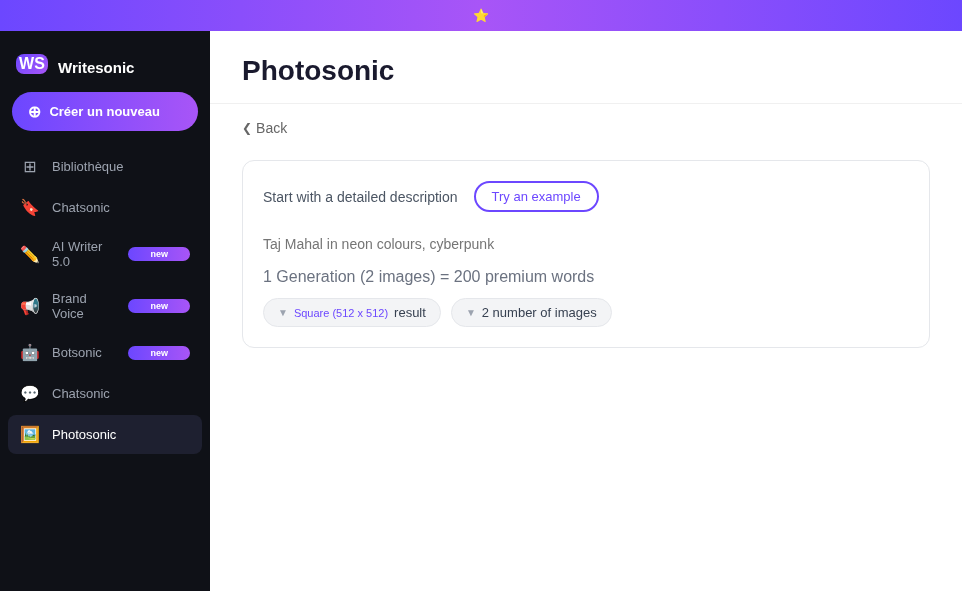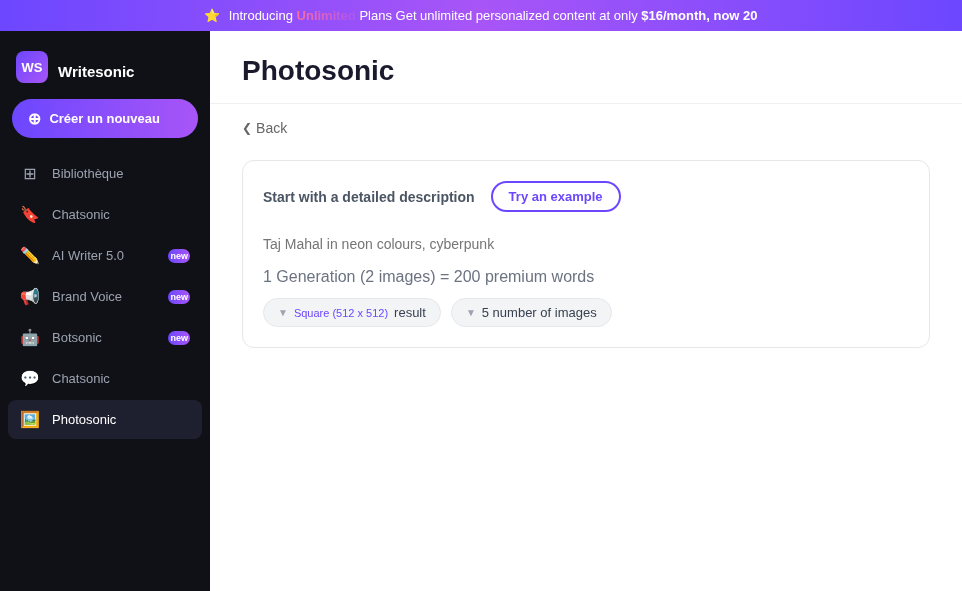--- a/index.html
+++ b/index.html
@@ -42,29 +42,29 @@
       padding: 12px 0;
     }
     .sidebar-logo {
       display: flex;
       align-items: center;
       gap: 10px;
       padding: 8px 16px 16px;
     }
     .logo-icon {
       width: 32px;
-      height: 32px;
+      height: 20px;
       background: linear-gradient(135deg, #6c47ff, #a855f7);
       border-radius: 8px;
       display: flex;
       align-items: center;
       justify-content: center;
       color: white;
       font-weight: 700;
-      font-size: 13px;
+      font-size: 16px;
     }
     .logo-text { color: white; font-size: 15px; font-weight: 600; margin-top: 8px; }
 
     .create-btn {
       margin: 0 12px 16px;
       background: linear-gradient(90deg, #6c47ff, #a855f7);
       color: white;
       border: none;
       border-radius: 20px;
       padding: 10px 16px;
@@ -90,21 +90,21 @@
       margin-bottom: 2px;
       position: relative;
     }
     .nav-item.active { background: #1e2030; color: white; }
     .nav-item .nav-icon { font-size: 16px; width: 20px; text-align: center; }
     .nav-item .nav-label { flex: 1; }
     .badge-new {
       background: linear-gradient(90deg, #6c47ff, #a855f7);
       color: white;
       font-size: 9px;
-      padding: 2px 2px;
+      padding: 2px 22px;
       border-radius: 10px;
       font-weight: 600;
     }
 
     
     .main-content {
       flex: 1;
       background: white;
       overflow-y: auto;
       display: flex;
@@ -137,29 +137,29 @@
       padding: 20px;
       background: white;
       margin-bottom: 16px;
     }
     .description-header {
       display: flex;
       align-items: center;
       gap: 16px;
       margin-bottom: 16px;
     }
-    .description-label { color: #4b5563; font-size: 14px; font-weight: bold; }
+    .description-label { color: #4b5563; font-size: 14px; }
     .try-example-btn {
       border: 2px solid #6c47ff;
       color: #6c47ff;
       background: white;
       border-radius: 20px;
       padding: 6px 16px;
       font-size: 13px;
-      font-weight: 700;
+      font-weight: 400;
       cursor: pointer;
     }
     .description-input {
       width: 100%;
       border: none;
       outline: none;
       font-size: 14px;
       color: #9ca3af;
       padding: 8px 0;
       resize: none;
@@ -249,23 +249,20 @@
     }
     .img-placeholder-4 {
       background: linear-gradient(135deg, #1a1a3e, #4a3d8b, #8b4a2d, #2d4a8b);
     }
   </style>
 </head>
 <body>
 
 <div class="top-banner">
   <span>⭐</span>
-  <span>
-    <span>Introducing </span><span class="banner-unlimited">Unlimited</span><span> Plans</span><span> Get unlimited personalized content at only </span><span class="banner-price">$16/month, now 20</span>
-  </span>
 </div>
 
 <div class="app-container">
 
   <nav class="sidebar">
     <div class="sidebar-logo">
       <div class="logo-icon">WS</div>
       <span class="logo-text">Writesonic</span>
     </div>
 
@@ -328,20 +325,20 @@
         <input class="description-input" type="text" placeholder="Taj Mahal in neon colours, cyberpunk" style="">
         <div class="word-count">1 Generation (2 images) = 200 premium words</div>
         <div class="options-row">
           <button class="option-btn">
             <span class="option-chevron">▼</span>
             <a class="option-link">Square (512 x 512)</a>
             <span>result</span>
           </button>
           <button class="option-btn">
             <span class="option-chevron">▼</span>
-            <span>5 number of images</span>
+            <span>2 number of images</span>
           </button>
         </div>
       </div>
 
     </div>
   </main>
 </div>
 
 </body></html>

